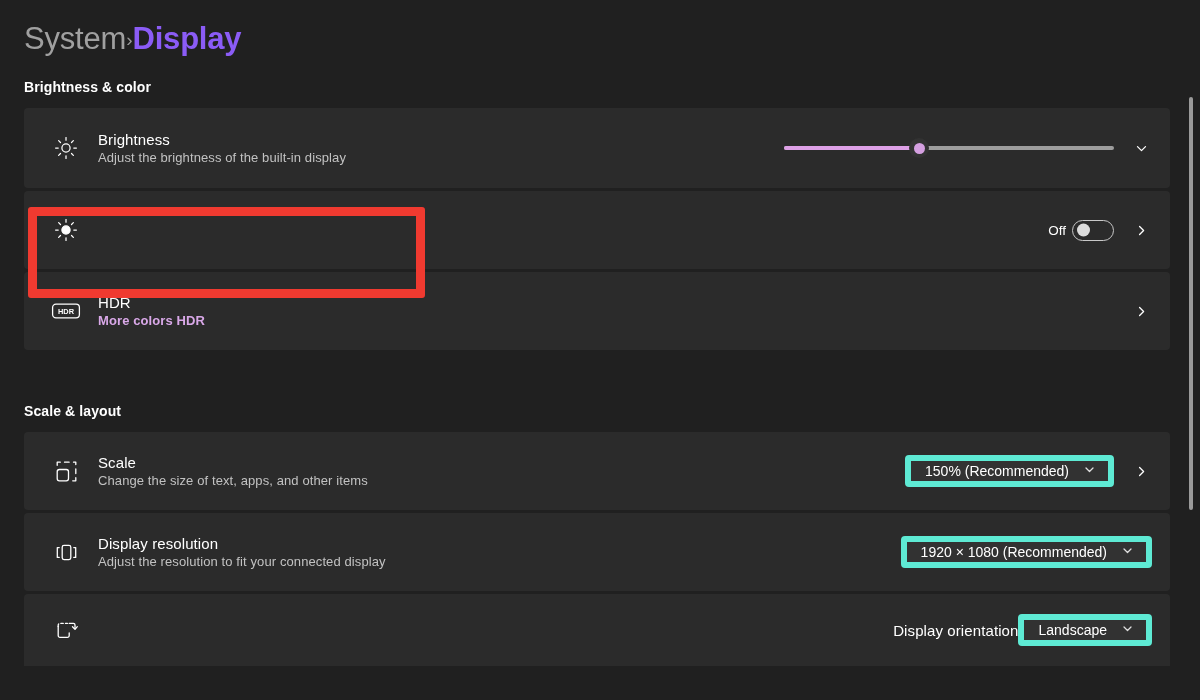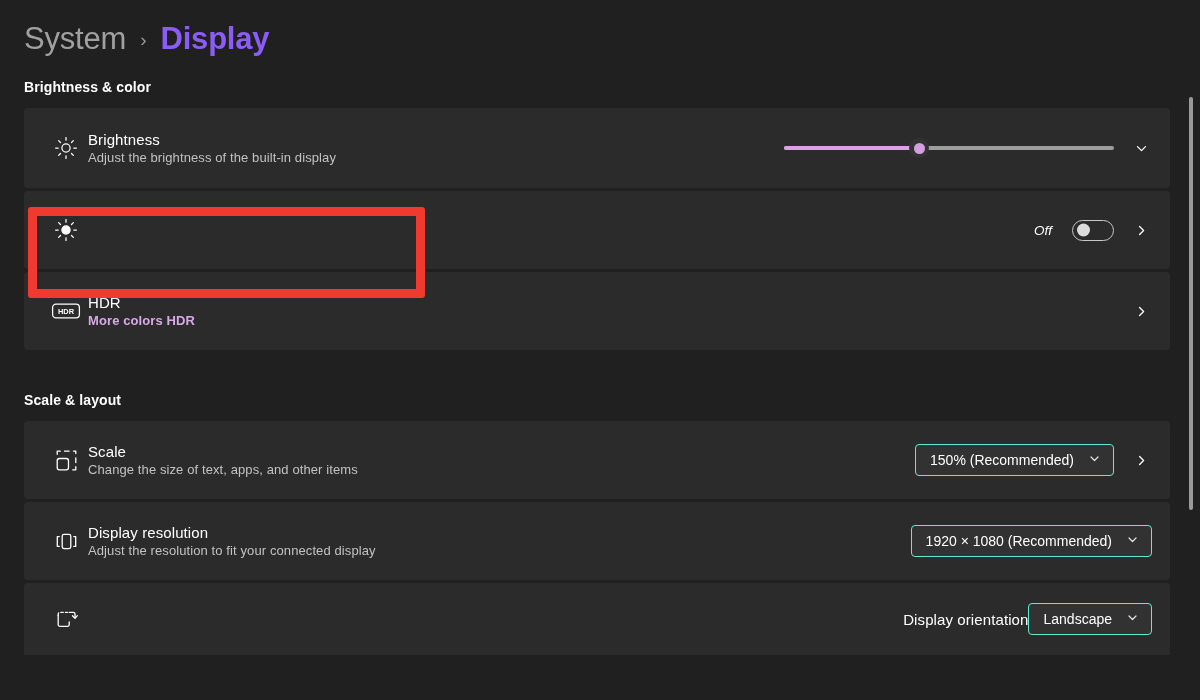--- a/index.html
+++ b/index.html
@@ -20,21 +20,20 @@
   .page {
     position: absolute;
     inset: 0;
     padding: 0 0 0 24px;
   }
 
   
   .breadcrumb {
     display: flex;
     align-items: center;
-    gap: 14px;
     padding-top: 19px;
     height: 58px;
   }
   .crumb-parent {
     font-size: 31px;
     color: #a0a0a0;
     font-weight: 400;
     letter-spacing: -0.2px;
   }
   .crumb-sep {
@@ -52,21 +51,21 @@
   }
 
   
   .section-heading {
     font-size: 14px;
     font-weight: 700;
     color: #ffffff;
     letter-spacing: 0.1px;
   }
   .sec-brightness { margin-top: 21px; }
-  .sec-scale { margin-top: 0; }
+  .sec-scale { margin-top: 11px; }
 
   
   .card-group {
     width: 1146px;
     margin-top: 13px;
     display: flex;
     flex-direction: column;
     gap: 3px;
   }
 
@@ -90,20 +89,21 @@
     justify-content: center;
     color: #ffffff;
   }
 
   .card-text {
     display: flex;
     flex-direction: column;
     justify-content: center;
     gap: 2px;
     flex: 1;
+    margin-left: 10px;
   }
   .card-title {
     font-size: 15px;
     color: #ffffff;
     font-weight: 400;
     letter-spacing: 0.1px;
   }
   .card-sub {
     font-size: 13px;
     color: #c2c2c2;
@@ -162,22 +162,21 @@
     width: 11px;
     height: 11px;
     border-radius: 50%;
     background: #d49fe0;
   }
 
   
   .toggle-wrap {
     display: flex;
     align-items: center;
-    gap: 20px;
-    font-style: italic;
+    gap: 6px;
   }
   .toggle-label {
     font-size: 13.5px;
     color: #ffffff;
   }
   .toggle {
     width: 42px;
     height: 21px;
     border-radius: 11px;
     border: 1px solid #c8c8c8;
@@ -191,21 +190,21 @@
     transform: translateY(-50%);
     width: 13px;
     height: 13px;
     border-radius: 50%;
     background: #dcdcdc;
   }
 
   
   .dropdown {
     background: #323232;
-    border: 1px solid #5eead4;
+    border: 6px solid #5eead4;
     border-radius: 4px;
     height: 32px;
     display: flex;
     align-items: center;
     gap: 14px;
     padding: 0 12px 0 14px;
     color: #ffffff;
     font-size: 14px;
     white-space: nowrap;
   }

